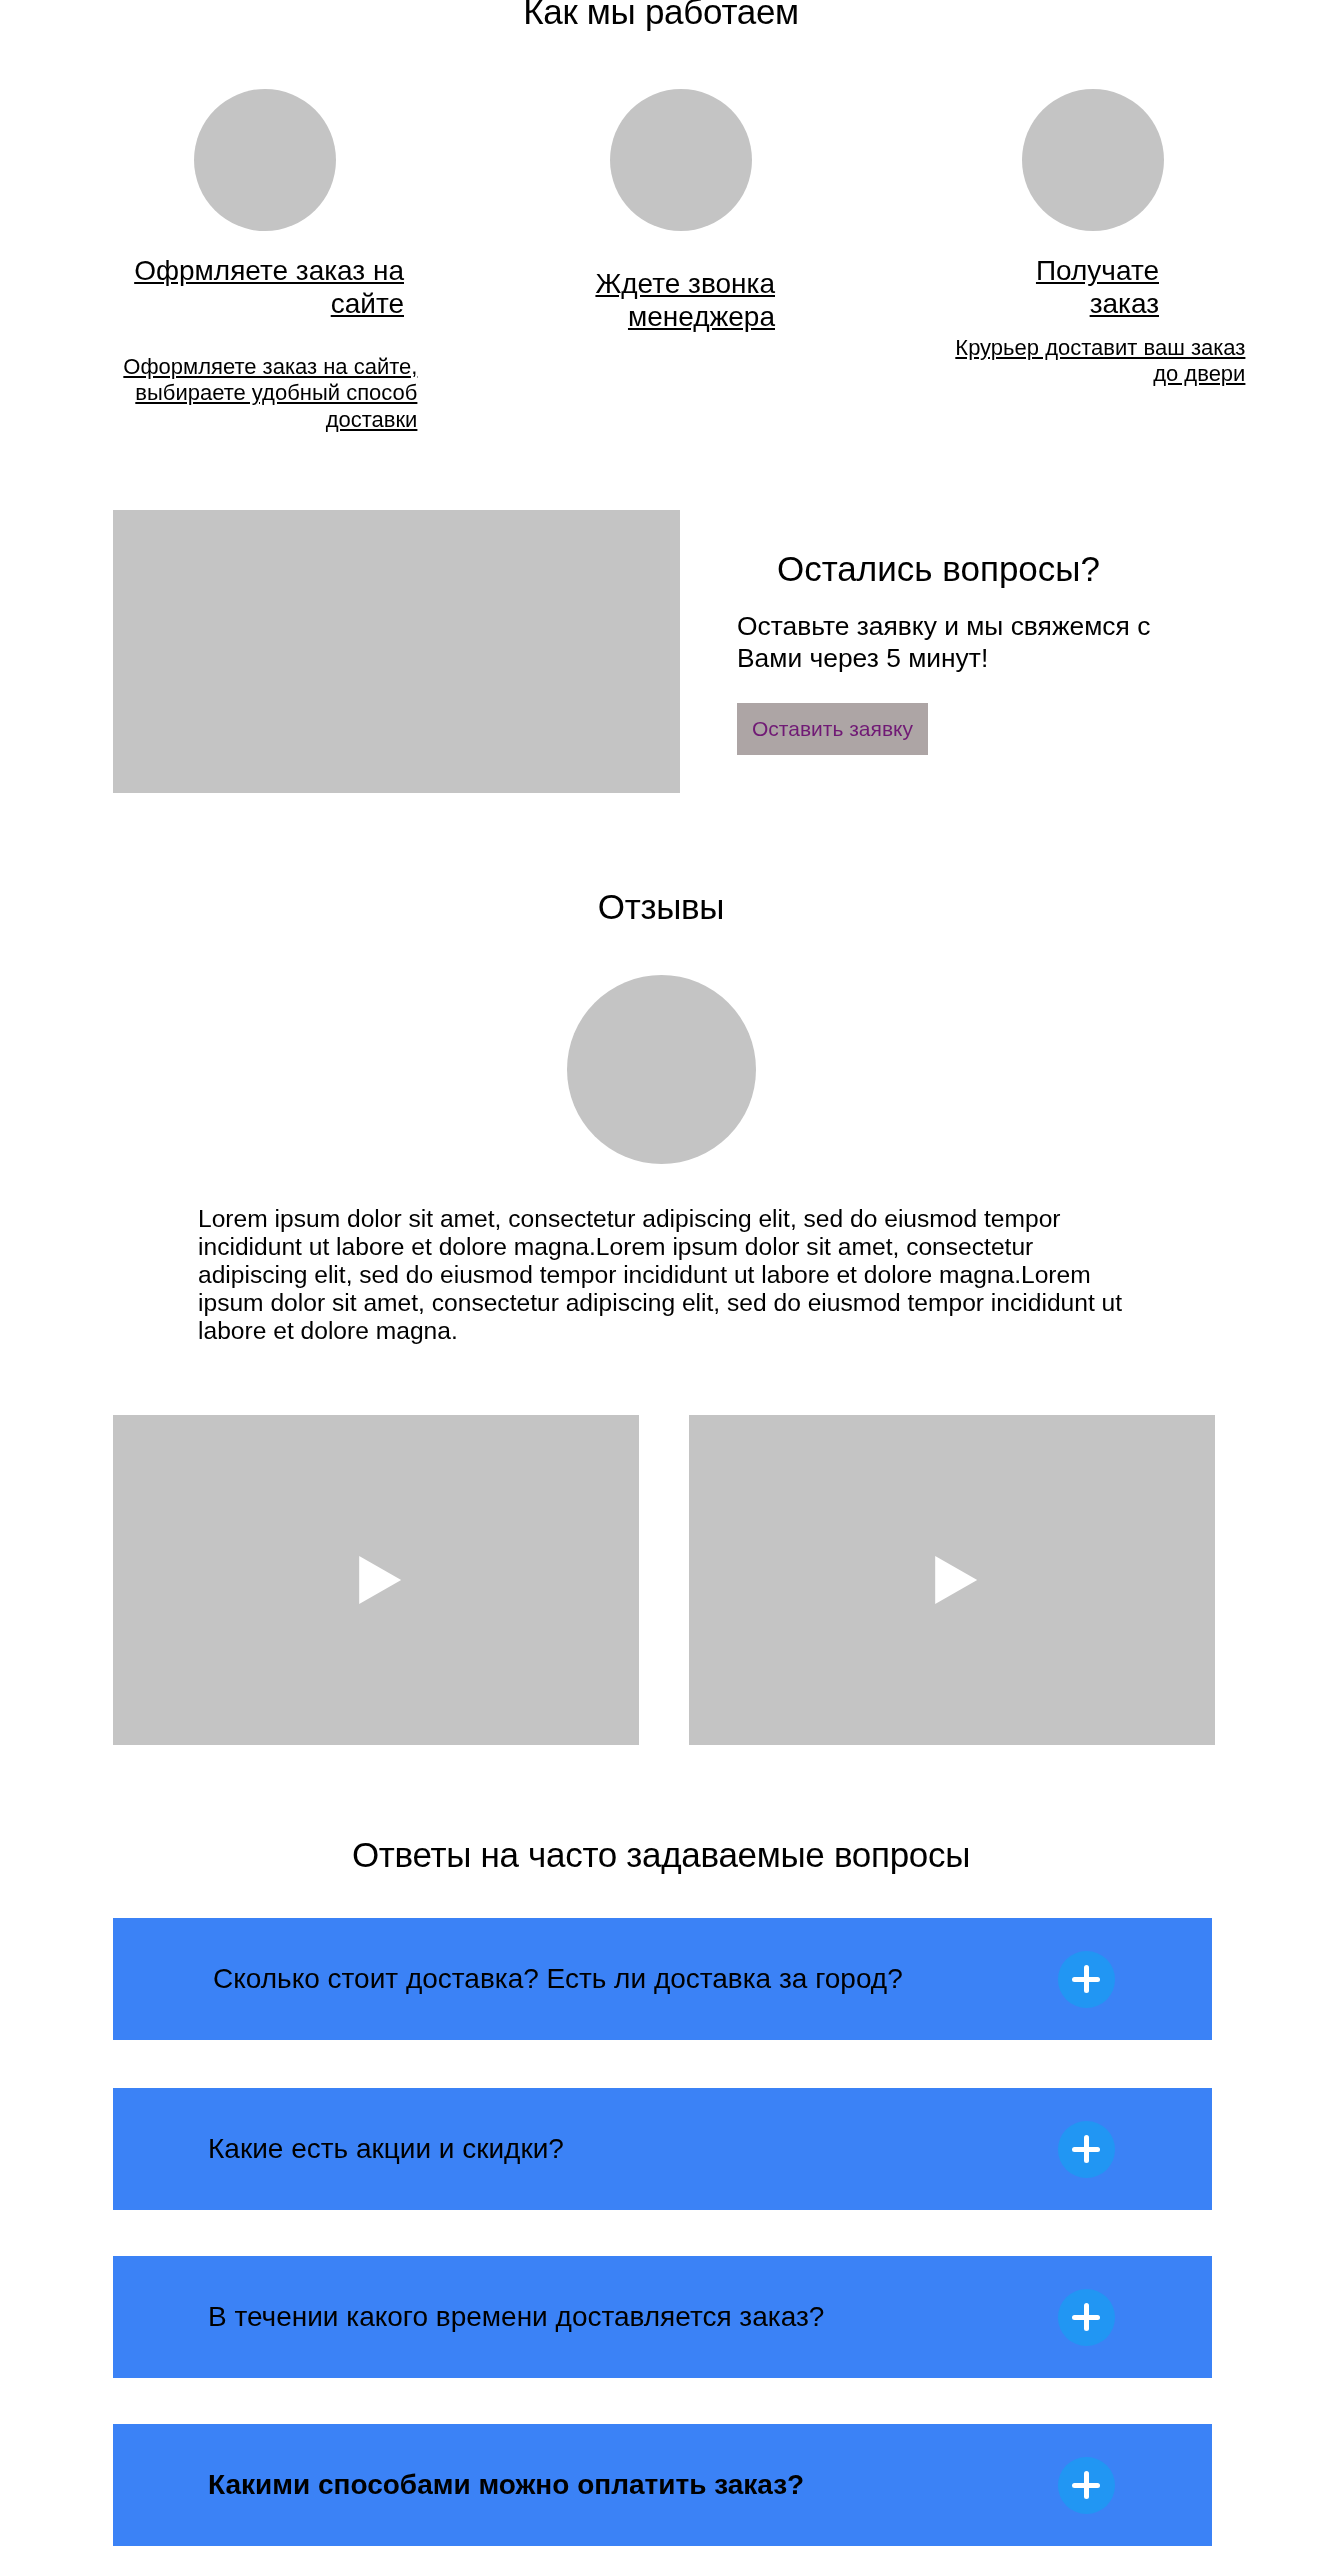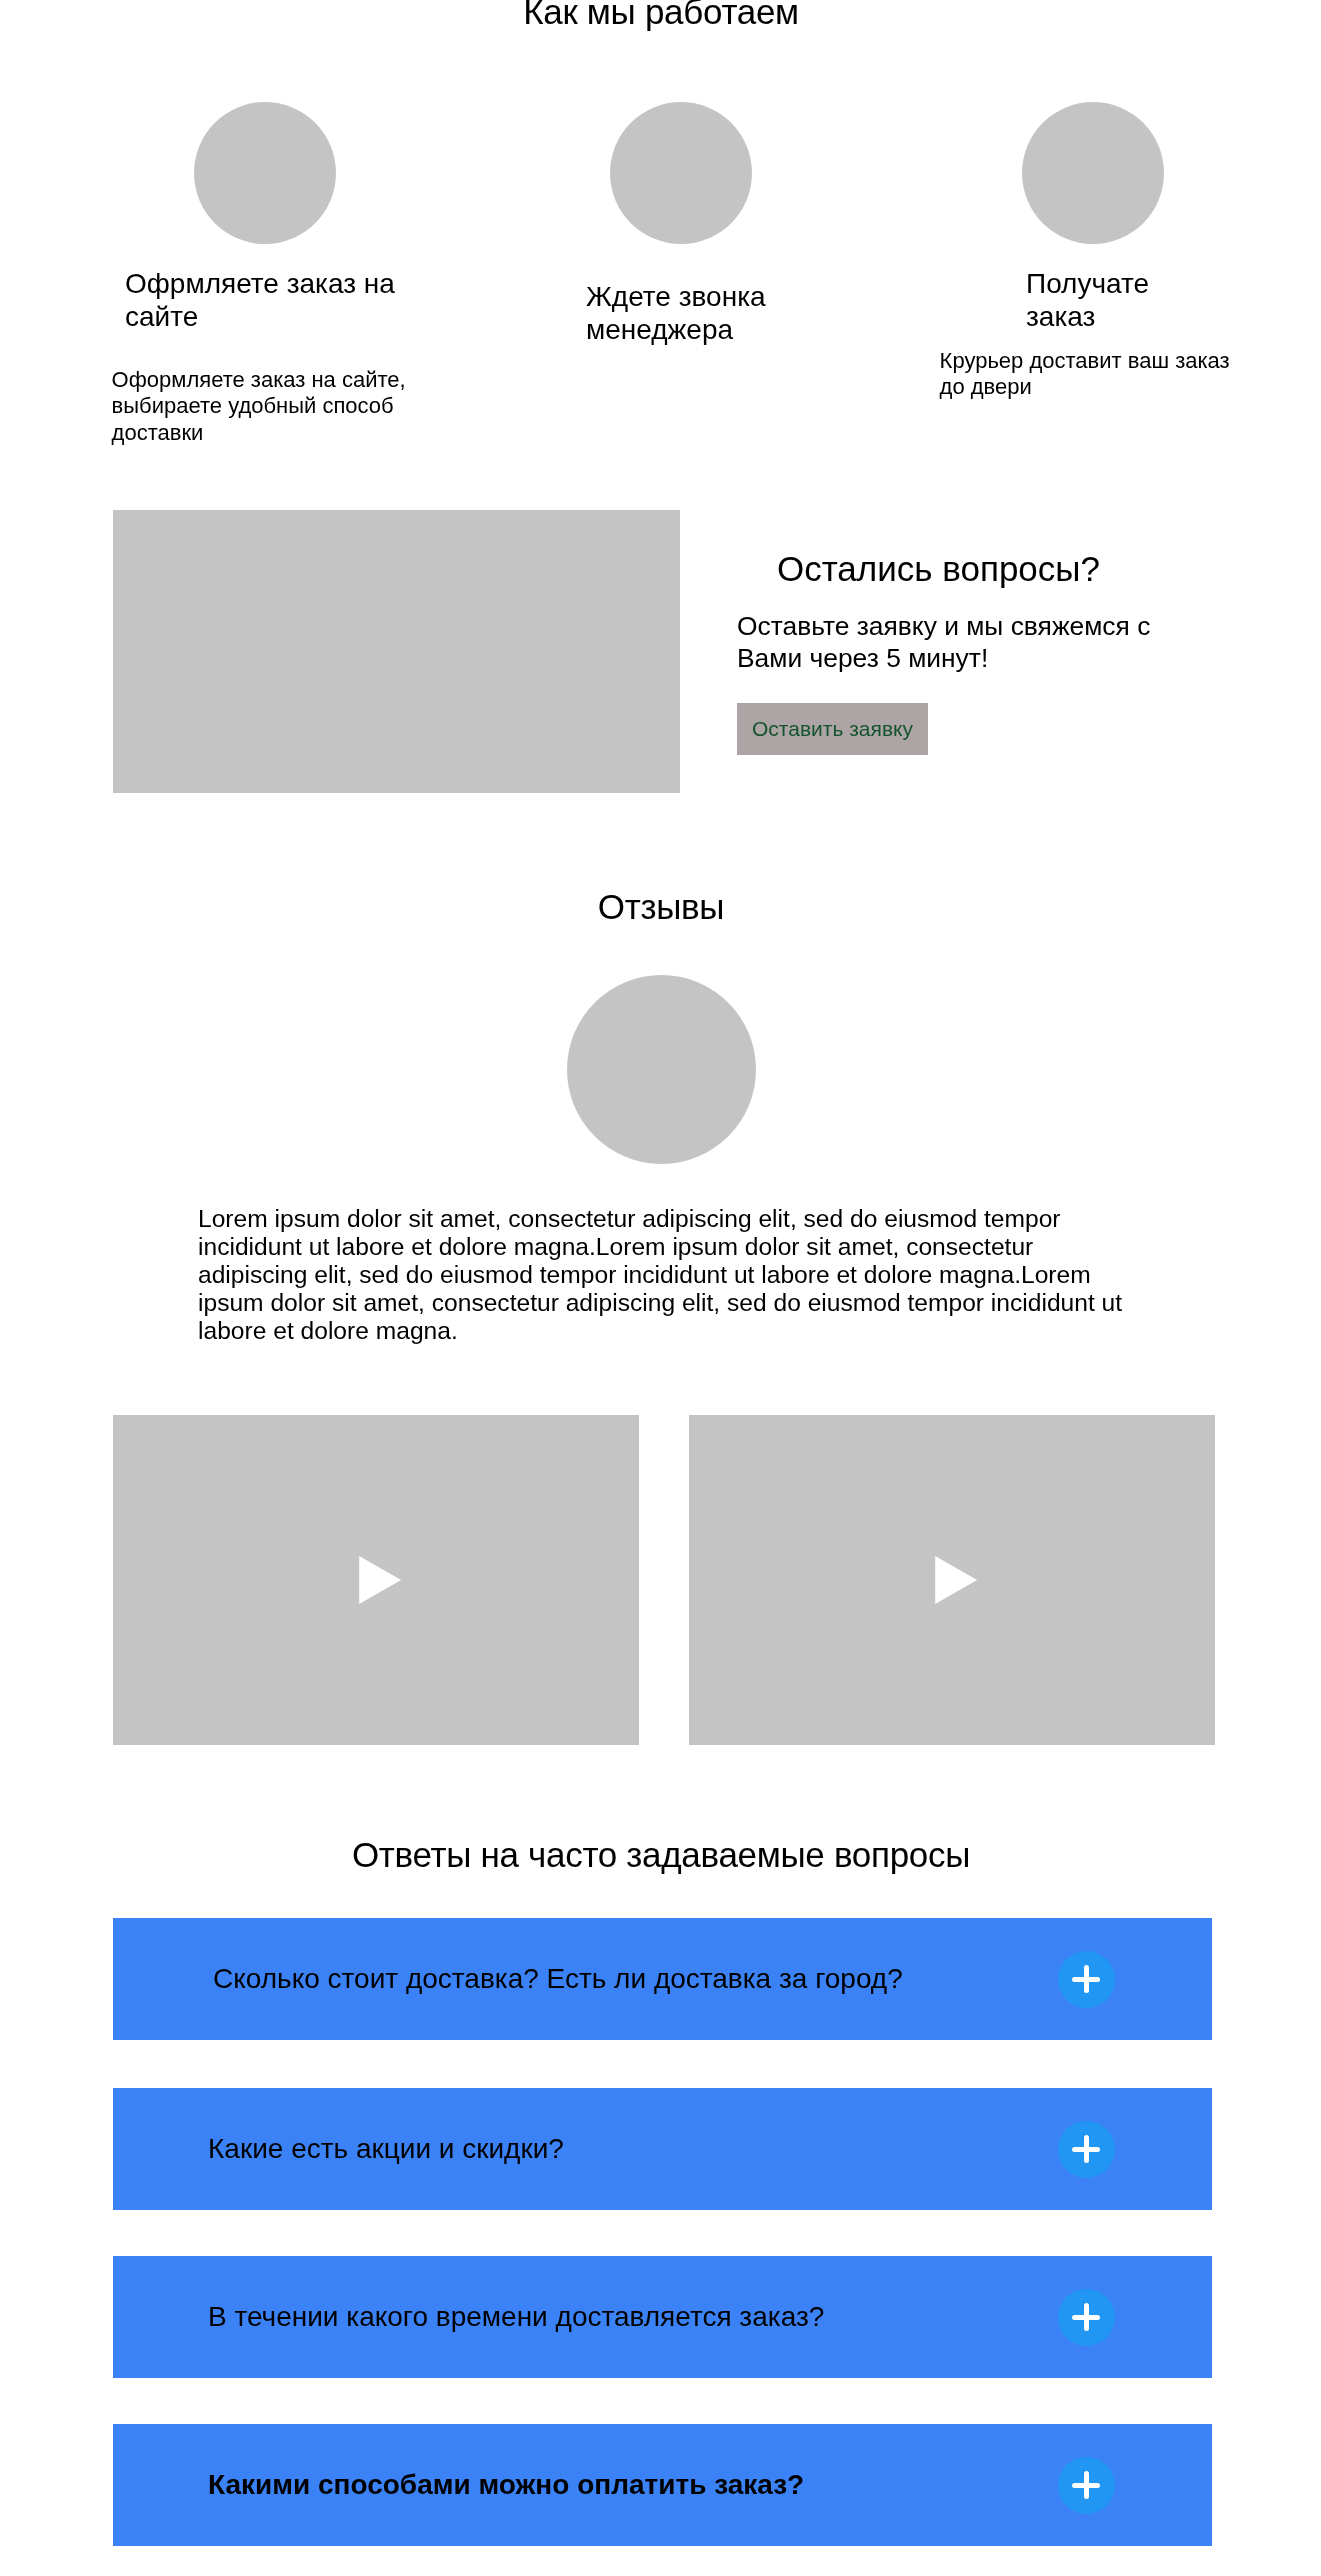--- a/index.html
+++ b/index.html
@@ -5,32 +5,32 @@
     * { box-sizing: border-box; margin: 0; padding: 0; }
     html, body { width: 1322px; height: 2576px; background: #ffffff; overflow: hidden; }
     body { position: relative; font-family: "Liberation Sans", "DejaVu Sans", sans-serif; color: #000; }
 
     .section-title {
       position: absolute; left: 0; width: 1322px; text-align: center;
       font-size: 35px; font-weight: 400; line-height: 42px; letter-spacing: -0.3px;
     }
 
     
-    .step { position: absolute; top: 102px; width: 321px; text-align: left; }
+    .step { position: absolute; top: 89px; width: 321px; text-align: right; text-decoration: underline; }
     .step-circle { width: 142px; height: 142px; border-radius: 50%; background: #c4c4c4; margin: 0 auto; }
     .step-title { margin-top: 23px; font-size: 28px; line-height: 33px; padding: 0 21px; }
     .step-desc { margin-top: 34px; font-size: 22px; line-height: 26.4px; padding: 0 7.6px; }
 
     
     .q-image { position: absolute; left: 113px; top: 510px; width: 567px; height: 283px; background: #c4c4c4; }
     .q-title { position: absolute; left: 737px; top: 548px; font-size: 35px; line-height: 42px; margin-left: 40px; }
     .q-text { position: absolute; left: 737px; top: 610px; width: 434px; font-size: 26.4px; line-height: 32px; }
     .q-button {
       position: absolute; left: 737px; top: 703px; width: 191px; height: 52px;
-      background: #ada5a5; color: #14532d; border: none; font-size: 21px;
+      background: #ada5a5; color: #701a75; border: none; font-size: 21px;
       font-family: "Liberation Sans", "DejaVu Sans", sans-serif; cursor: pointer;
       display: flex; align-items: center; justify-content: center;
     }
 
     
     .review-avatar { position: absolute; left: 567px; top: 975px; width: 189px; height: 189px; border-radius: 50%; background: #c4c4c4; }
     .review-text {
       position: absolute; left: 198px; top: 1205px; width: 925px; text-align: left;
       font-size: 24.6px; line-height: 28px;
     }

